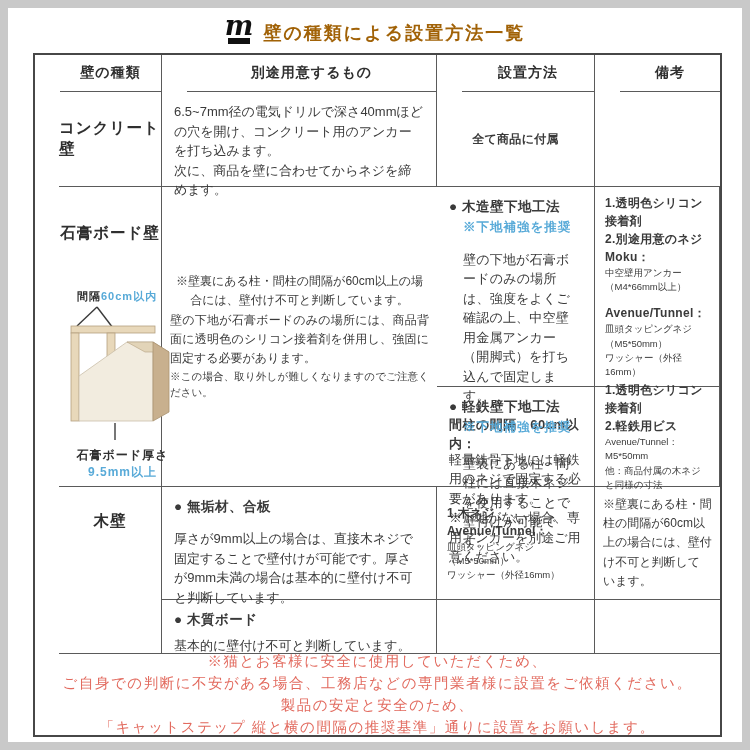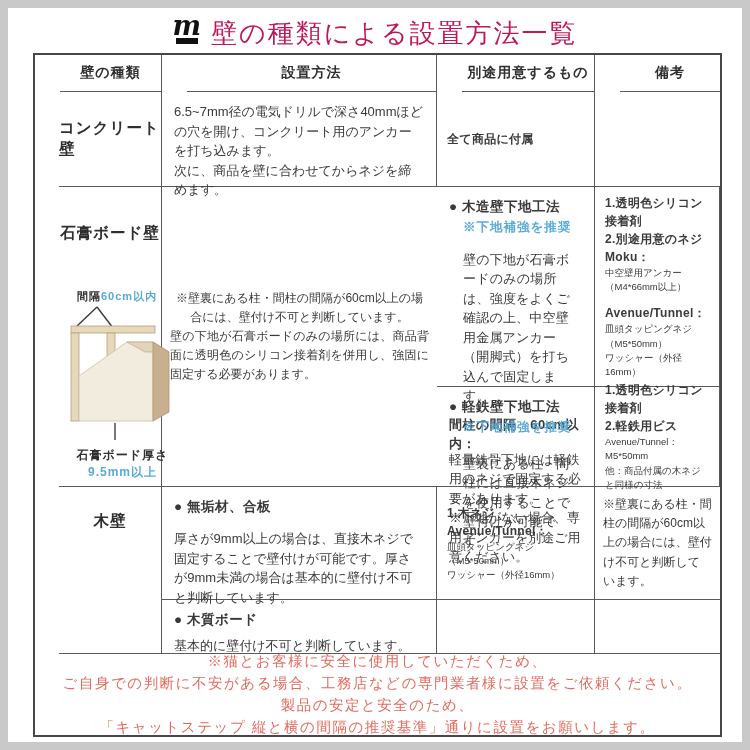--- a/index.html
+++ b/index.html
@@ -5,21 +5,21 @@
   * { margin:0; padding:0; box-sizing:border-box; }
   body { width:750px; height:750px; font-family:"Liberation Sans", sans-serif; color:#3a3a3a; }
   .frame { position:relative; width:750px; height:750px; background:#c9c9c9; }
   .page { position:absolute; inset:8px; background:#ffffff; overflow:hidden; }
 
   
   .title-row { position:absolute; top:6px; left:0; right:0; display:flex; justify-content:center; align-items:flex-start; gap:10px; }
   .logo { display:flex; flex-direction:column; align-items:center; line-height:1; margin-top:1px; }
   .logo-m { font-family:"DejaVu Serif", serif; font-style:italic; font-weight:bold; font-size:27px; color:#111; line-height:0.8; }
   .logo-bar { width:22px; height:6px; background:#111; margin-top:1px; }
-  .page-title { font-size:26px; font-weight:normal; color:#be185d; letter-spacing:2px; line-height:38px; }
+  .page-title { font-size:18px; font-weight:bold; color:#a16207; letter-spacing:2px; line-height:38px; }
 
   
   .table {
     position:absolute; left:25px; top:45px; width:689px;
     display:grid;
     grid-template-columns:127px 275px 158px 125px;
     grid-template-rows:37px 95px 200px 100px 113px 54px 81px;
     border:2px solid #474747;
     background:#fff;
   }
@@ -72,29 +72,29 @@
     <span class="logo">
       <span class="logo-m">m</span>
       <span class="logo-bar"></span>
     </span>
     <span class="page-title">壁の種類による設置方法一覧</span>
   </div>
 
   <div class="table">
 
     <div class="cell th">壁の種類</div>
+    <div class="cell th">別途用意するもの</div>
     <div class="cell th">設置方法</div>
-    <div class="cell th">別途用意するもの</div>
     <div class="cell th no-r">備考</div>
 
     <div class="cell wall-type v-center">コンクリート壁</div>
     <div class="cell method-cell prelines">6.5~7mm径の電気ドリルで深さ40mmほどの穴を開け、コンクリート用のアンカーを打ち込みます。
 次に、商品を壁に合わせてからネジを締めます。</div>
     <div class="cell sep-cell">
-      <div class="s-big" style="text-align:left;">全て商品に付属</div>
+      <div class="s-big" style="text-align:center;">全て商品に付属</div>
     </div>
     <div class="cell no-r"></div>
 
     <div class="cell wall-type pt" style="grid-row:3/5;">
       <span>石膏ボード壁</span>
       <div class="diagram">
         <div class="diag-label-top">
           <span>間隔</span><span class="blue">60cm以内</span>
         </div>
         <svg width="119" height="138" viewBox="0 0 119 138">
@@ -139,20 +139,21 @@
       <div class="s-big">Moku：</div>
       <div class="s-small">中空壁用アンカー（M4*66mm以上）</div>
       <div class="s-big gap-top">Avenue/Tunnel：</div>
       <div class="s-small">皿頭タッピングネジ（M5*50mm）</div>
       <div class="s-small">ワッシャー（外径16mm）</div>
     </div>
 
     <div class="cell no-r rem-cell" style="grid-row:3/5;">
       <div class="rem-center">※壁裏にある柱・間柱の間隔が60cm以上の場合には、壁付け不可と判断しています。</div>
       <div class="rem-just rem-gap">壁の下地が石膏ボードのみの場所には、商品背面に透明色のシリコン接着剤を併用し、強固に固定する必要があります。</div>
+      <div class="rem-just rem-small">※この場合、取り外しが難しくなりますのでご注意ください。</div>
     </div>
 
     <div class="cell method-cell">
       <div class="sec-title-row">
         <span>● 軽鉄壁下地工法</span>
         <span class="sec-note">※下地補強を推奨</span>
       </div>
       <div>軽量鉄骨下地には軽鉄用のネジで固定する必要があります。</div>
       <div>※下地がない場合、専用アンカーを別途ご用意ください。</div>
     </div>

